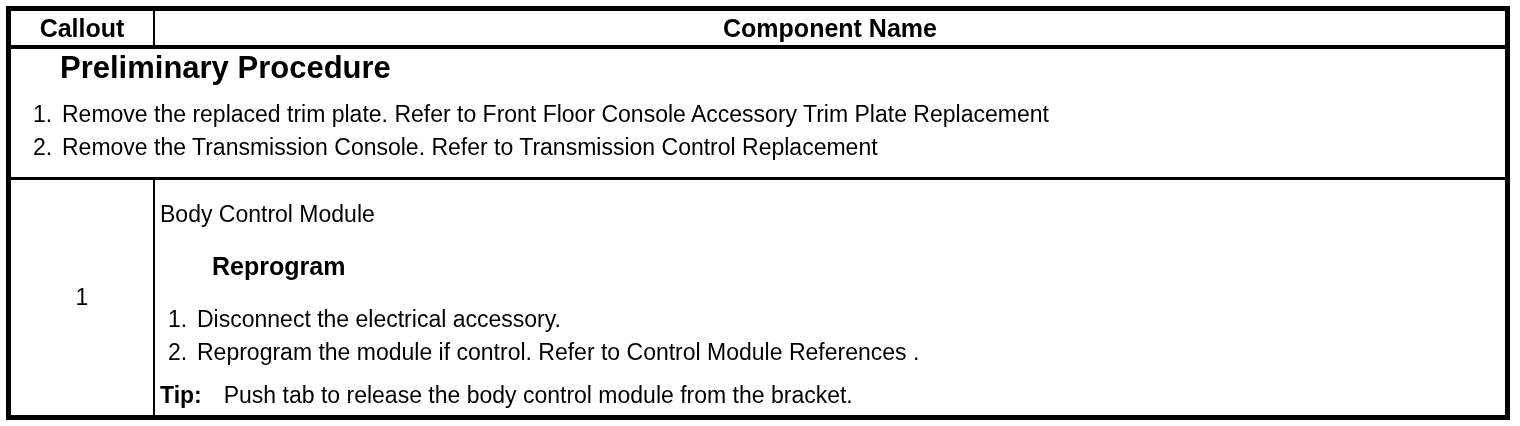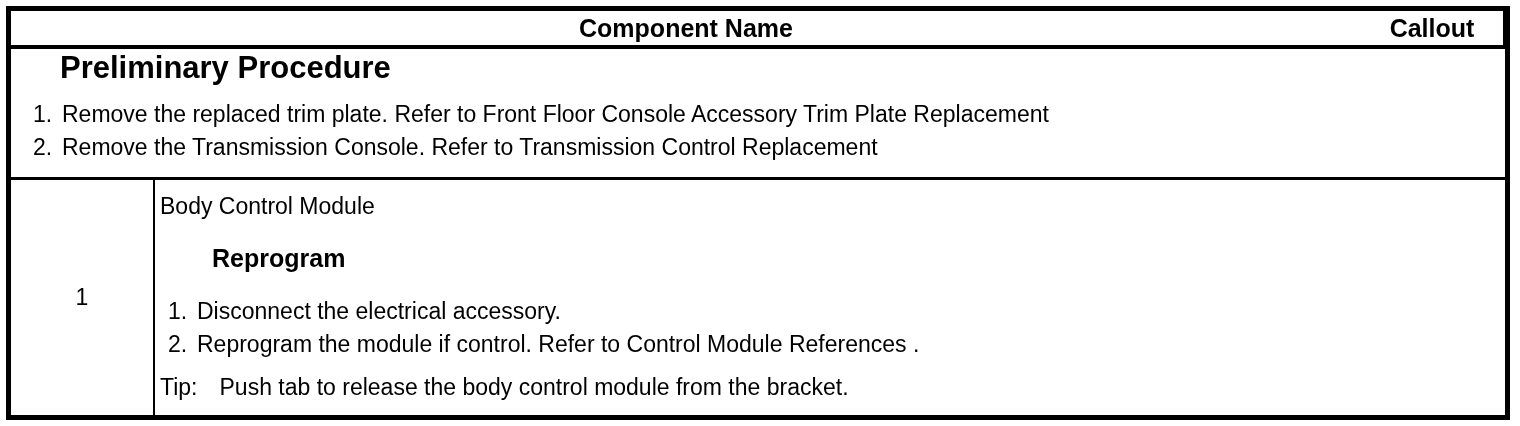--- a/index.html
+++ b/index.html
@@ -75,21 +75,21 @@
   .callout-cell {
     width: 142px;
     border-right: 2px solid #000000;
     display: flex;
     align-items: center;
     justify-content: center;
     font-size: 23px;
   }
   .component-cell {
     flex: 1;
-    padding-top: 14px;
+    padding-top: 22px;
     overflow: hidden;
   }
   .component-name {
     font-size: 23px;
     line-height: 24px;
     margin-left: 5px;
     white-space: nowrap;
   }
   .proc-title {
     font-weight: bold;
@@ -102,31 +102,31 @@
   .component-cell .step .num {
     margin-left: 13px;
     width: 29px;
   }
   .tip {
     font-size: 23px;
     line-height: 24px;
     margin: 19px 0 0 5px;
     white-space: nowrap;
   }
-  .tip .tip-label { font-weight: normal; }
+  .tip .tip-label { font-weight: bold; }
   .tip .tip-text { margin-left: 22px; }
 </style>
 </head>
 <body>
 
 <div class="doc-table">
 
   <div class="hdr-row">
+    <div class="hdr-cell col1">Callout</div>
     <div class="hdr-cell col2">Component Name</div>
-    <div class="hdr-cell col1">Callout</div>
   </div>
 
   <div class="prelim-row">
     <div class="prelim-title">Preliminary Procedure</div>
     <div class="steps">
       <div class="step">
         <span class="num">1.</span>
         <span class="txt">Remove the replaced trim plate. Refer to Front Floor Console Accessory Trim Plate Replacement</span>
       </div>
       <div class="step">

